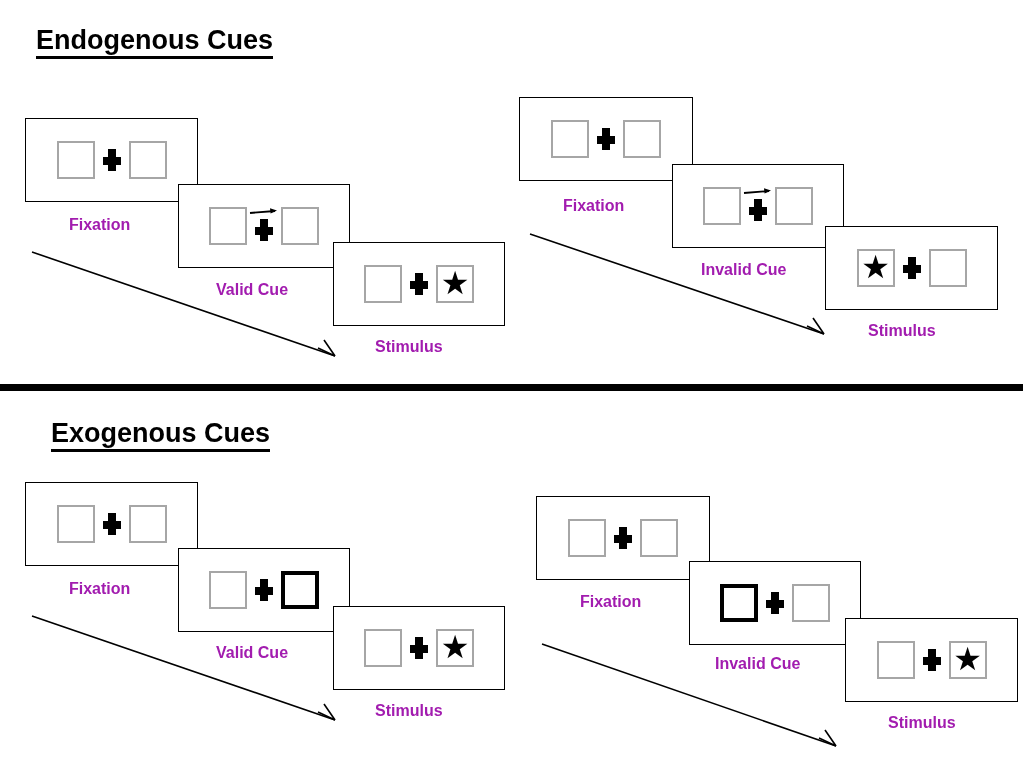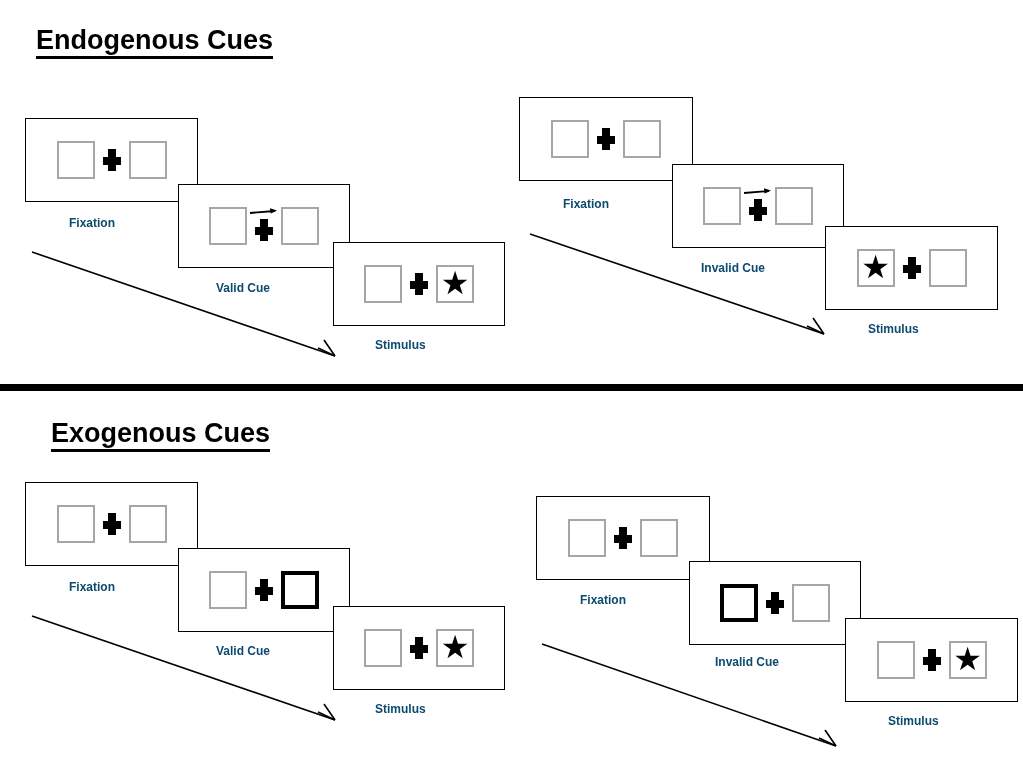--- a/index.html
+++ b/index.html
@@ -123,23 +123,23 @@
     left: 50%;
     transform: translateX(-50%);
     width: 30px;
     height: 12px;
     overflow: visible;
   }
 
   
   .caption {
     position: absolute;
-    font-size: 12px;
+    font-size: 16px;
     font-weight: bold;
-    color: #0c4a6e;
+    color: #a21caf;
     white-space: nowrap;
   }
 
   
   .time-arrow {
     position: absolute;
     overflow: visible;
   }
   .time-arrow svg { display: block; overflow: visible; }
 </style>

